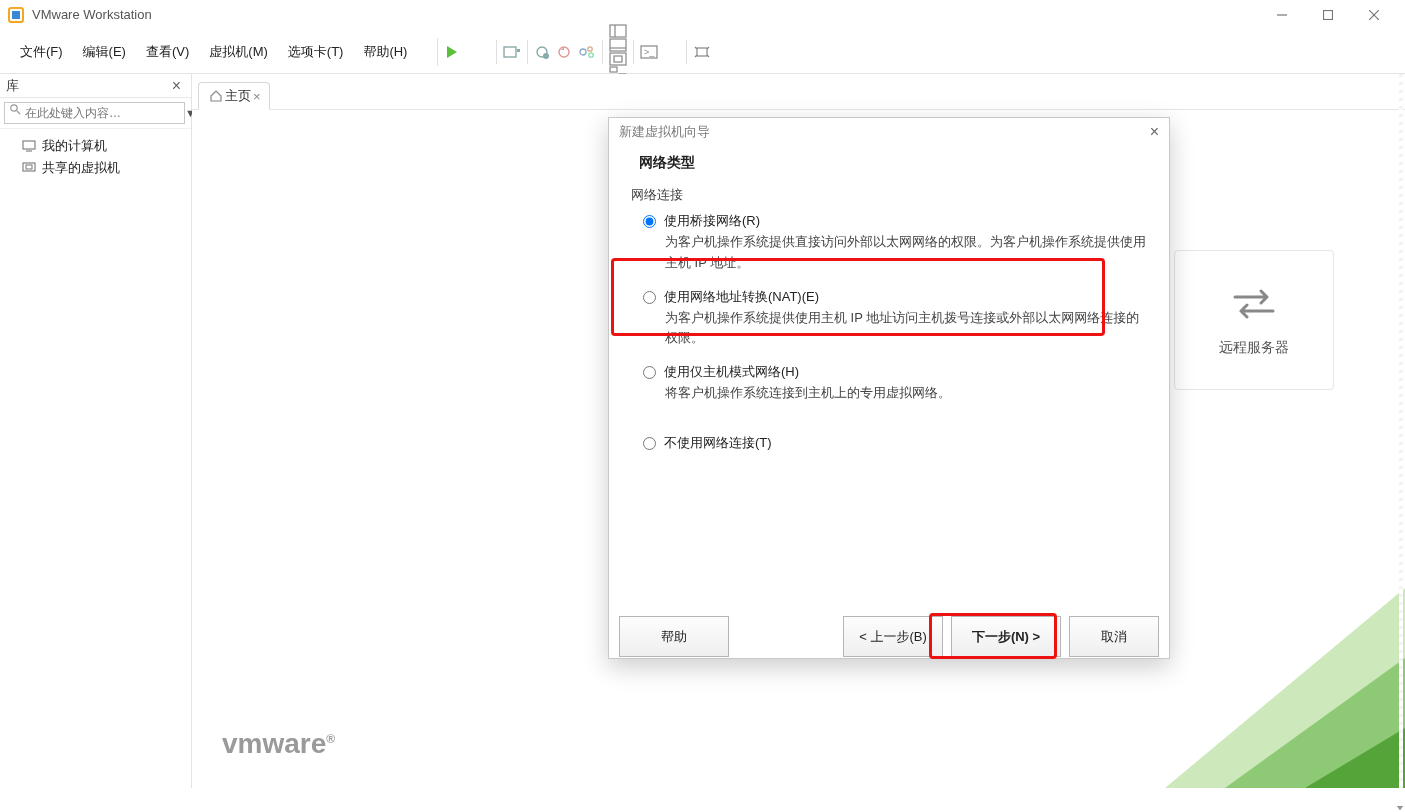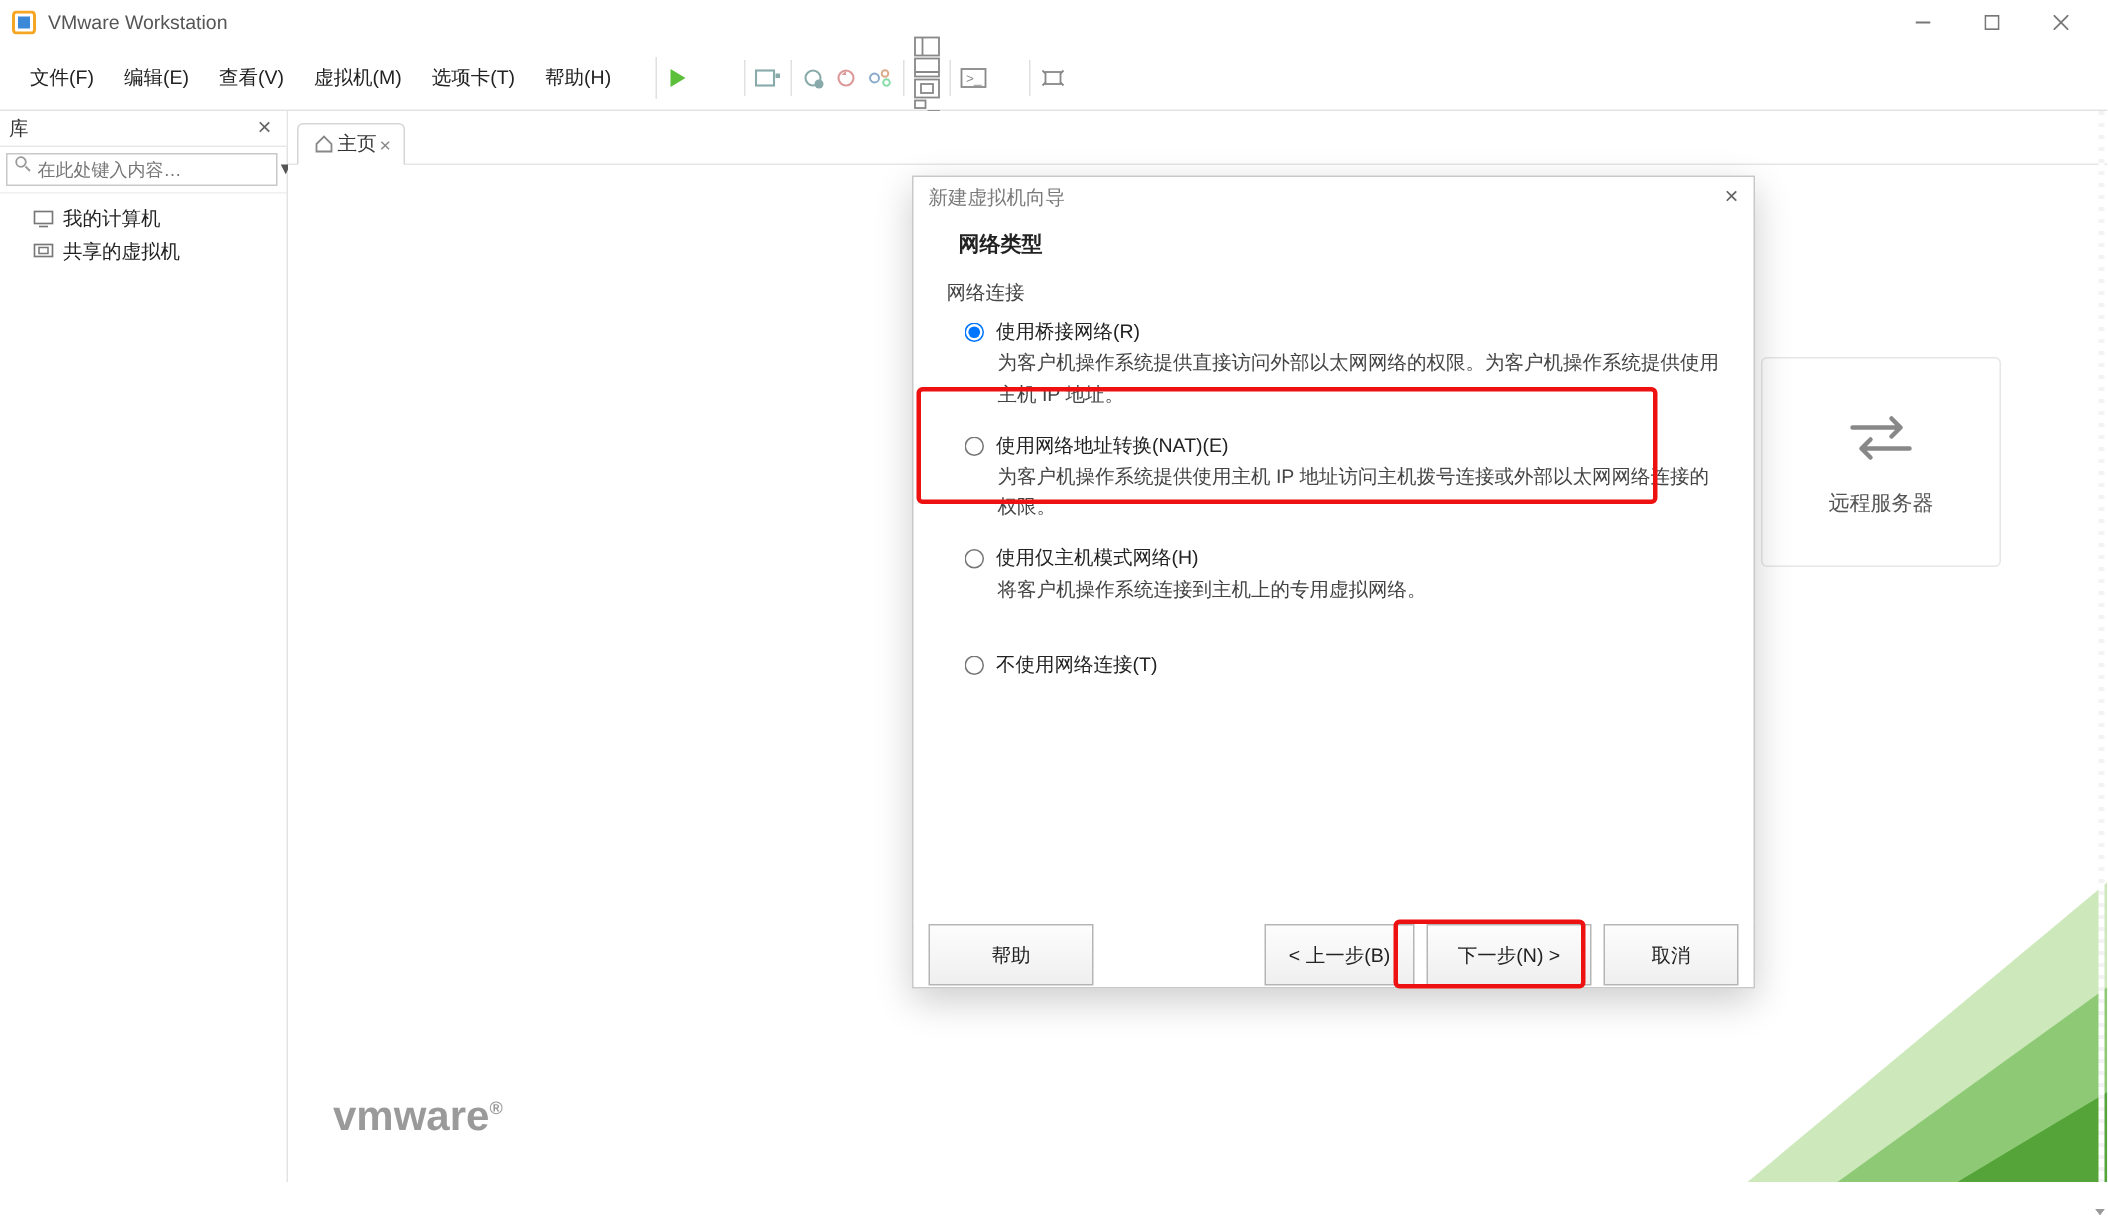--- a/index.html
+++ b/index.html
@@ -32,21 +32,21 @@
 .tree .node{ display:flex; align-items:center; gap:6px; height:22px; padding-left:14px; cursor:pointer; color:#222;}
 .tree .node .ic{ width:14px; display:flex; justify-content:center;}
 
 
 .content{ flex:1; position:relative; background:#fff; overflow:hidden;}
 .tabstrip{ height:36px; border-bottom:1px solid #e6e6e6; display:flex; align-items:flex-end; padding:6px 0 0 6px; background:#fff;}
 .tab{ display:flex; align-items:center; gap:2px; height:28px; padding:0 8px 0 10px; border:1px solid #d6d6d6; border-bottom:1px solid #fff; border-radius:4px 4px 0 0; background:#fff; margin-bottom:-1px; font-size:13px; color:#333;}
 .tab .tx{ cursor:pointer; font-size:13px; color:#888;}
 
 
-.bgcard{ position:absolute; left:982px; top:164px; width:160px; height:140px; border:1px solid #e6e6e6; border-radius:4px; display:flex; flex-direction:column; align-items:center; justify-content:center; gap:16px; padding:10px; cursor:pointer;}
+.bgcard{ position:absolute; left:982px; top:176px; width:160px; height:140px; border:1px solid #e6e6e6; border-radius:4px; display:flex; flex-direction:column; align-items:center; justify-content:center; gap:16px; padding:10px; cursor:pointer;}
 .bgcard .bic{ color:#888;}
 .bgcard .bl{ color:#555; font-size:14px;}
 
 
 .watermark{ position:absolute; left:30px; bottom:28px; color:#9a9a9a; font-size:28px; font-weight:600; letter-spacing:0; font-family:Arial,sans-serif;}
 .watermark .reg{ font-size:12px; vertical-align:super;}
 
 .greentri{ position:absolute; right:0; bottom:0; width:240px; height:200px; pointer-events:none;}
 
 
@@ -304,21 +304,21 @@
         </div>
       </div>
       <div class="dfoot">
         <div class="btn">
             <span>帮助</span>
           </div>
         <div class="spacer"></div>
         <div class="btn" style="min-width:100px;">
             <span>&lt; 上一步(B)</span>
           </div>
-        <div class="btn" style="min-width:110px;">
+        <div class="btn" style="min-width:110px;font-weight:bold;">
             <span>下一步(N) &gt;</span>
           </div>
         <div class="btn" style="min-width:90px;">
             <span>取消</span>
           </div>
       </div>
 
       <div class="highlight-red" style="left:2px; top:140px; width:494px; height:78px;"></div>
       <div class="highlight-red" style="left:320px; top:495px; width:128px; height:46px;"></div>
     </div>

